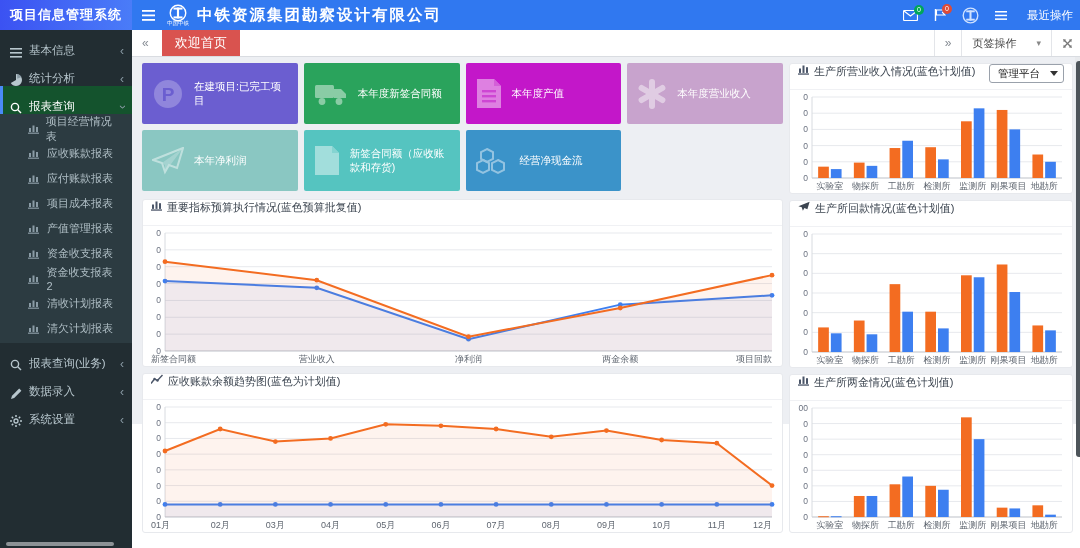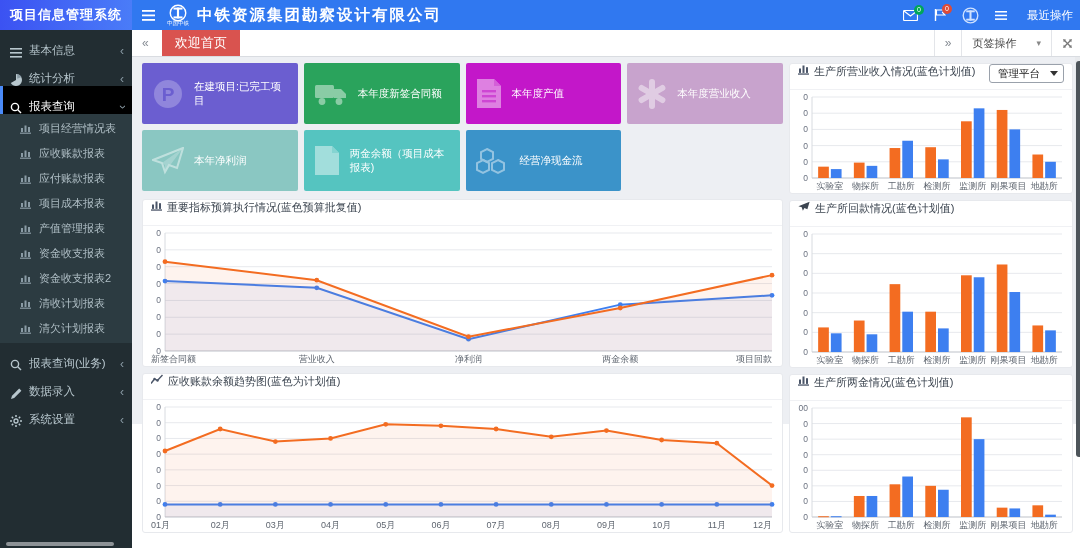--- a/index.html
+++ b/index.html
@@ -10,22 +10,22 @@
   aside { width:132px; height:548px; background:#222d32; flex:0 0 132px; position:relative; }
   .sb-title { height:30px; background:linear-gradient(90deg,#3b52f2,#4a7cf8); color:#fff; font-size:13px; font-weight:bold; display:flex; align-items:center; justify-content:center; letter-spacing:1px; }
   .sb-search { margin:7px 8px; display:flex; background:#374850; border-radius:3px; height:26px; overflow:hidden; }
   .sb-search input { flex:1; background:transparent; border:none; outline:none; color:#b8c7ce; font-size:11px; padding:0 8px; width:80px; }
   .sb-search input::placeholder { color:#7f8f98; }
   .sb-search .sbtn { width:24px; display:flex; align-items:center; justify-content:center; }
   .mi { display:flex; align-items:flex-end; height:28px; padding:0 8px; color:#b8c7ce; font-size:11.5px; cursor:pointer; position:relative; }
   .mi .ic { width:16px; margin-right:5px; display:flex; justify-content:center; }
   .mi .chev { margin-left:auto; font-size:12px; color:#8a9ba5; }
   .chev.down { display:inline-block; transform:rotate(-90deg); }
-  .mi.active { background:#000000; color:#fff; border-left:3px solid #4a8af8; padding-left:5px; }
-  .submenu { background:#2c3b41; padding:2px 0; }
+  .mi.active { background:#14532d; color:#fff; border-left:3px solid #4a8af8; padding-left:5px; }
+  .submenu { background:#2c3b41; padding:2px 8px; }
   .smi { display:flex; align-items:center; height:25px; padding:0 8px 0 20px; color:#b0bfc6; font-size:11px; cursor:pointer; }
   .smi .ic { width:14px; margin-right:5px; display:flex; }
   .sb-hbar { position:absolute; left:6px; bottom:2px; width:108px; height:4px; background:#8d9296; border-radius:2px; }
 
   
   main { flex:1; position:relative; background:#edeff3; }
   .hdr { height:30px; background:#3078f0; display:flex; align-items:center; color:#fff; padding:0 10px; }
   .hdr .burger { margin-right:12px; cursor:pointer; display:flex; }
   .logo-wrap { display:flex; flex-direction:column; align-items:center; margin-right:8px; line-height:1; }
   .logo-sub { font-size:5.5px; margin-top:-1px; white-space:nowrap; }
@@ -390,21 +390,21 @@
               </span>
             <span class="clabel">本年净利润</span>
           </div>
           <div class="card c6">
             <span class="cic">
                 <svg width="26" height="31" viewBox="0 0 26 31">
                   <path d="M1 1 h17 l7 7 v22 h-24 Z" fill="#fff"></path>
                   <path d="M18 1 l7 7 h-7 Z" fill="#bfe8e6"></path>
                 </svg>
               </span>
-            <span class="clabel">两金余额（项目成本报表)</span>
+            <span class="clabel">新签合同额（应收账款和存货)</span>
           </div>
           <div class="card c7">
             <span class="cic">
                 <svg width="34" height="30" viewBox="0 0 34 30">
                   <g fill="none" stroke="#fff" stroke-width="2">
                     <path d="M11 3 l6 3 v7 l-6 3 l-6 -3 v-7 Z"></path>
                     <path d="M6 16 l6 3 v7 l-6 3 l-6 -3 v-7 Z" transform="translate(1,-2)"></path>
                     <path d="M21 16 l6 3 v7 l-6 3 l-6 -3 v-7 Z" transform="translate(1,-2)"></path>
                   </g>
                 </svg>

